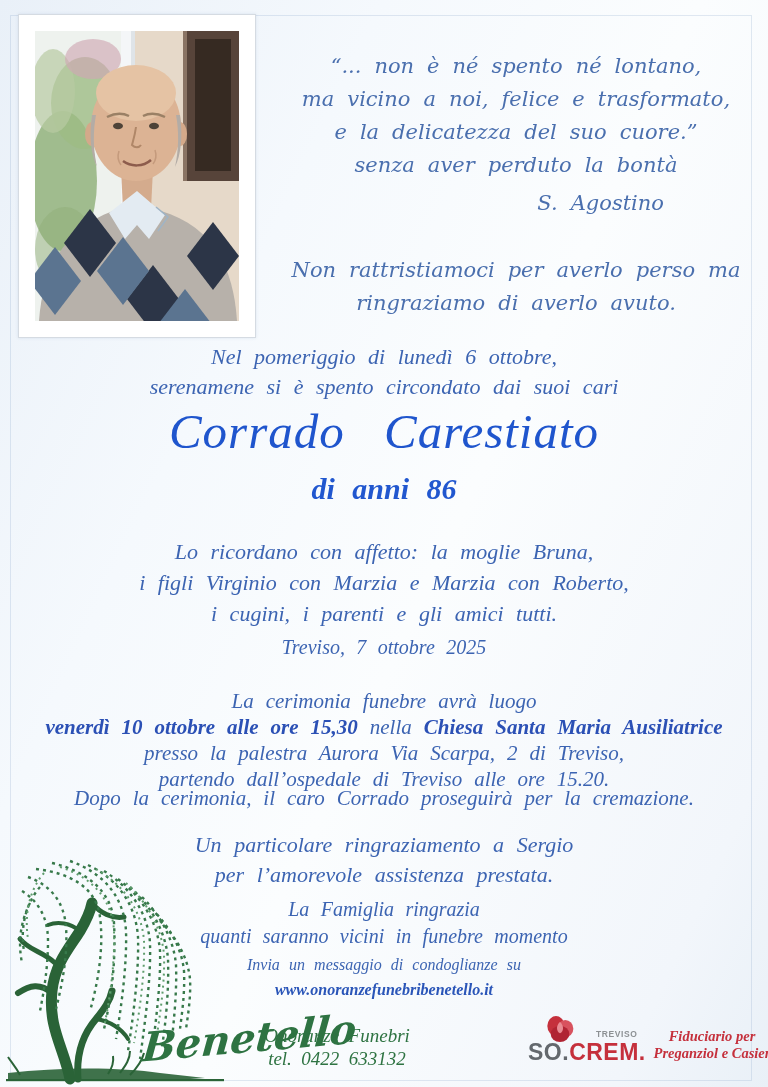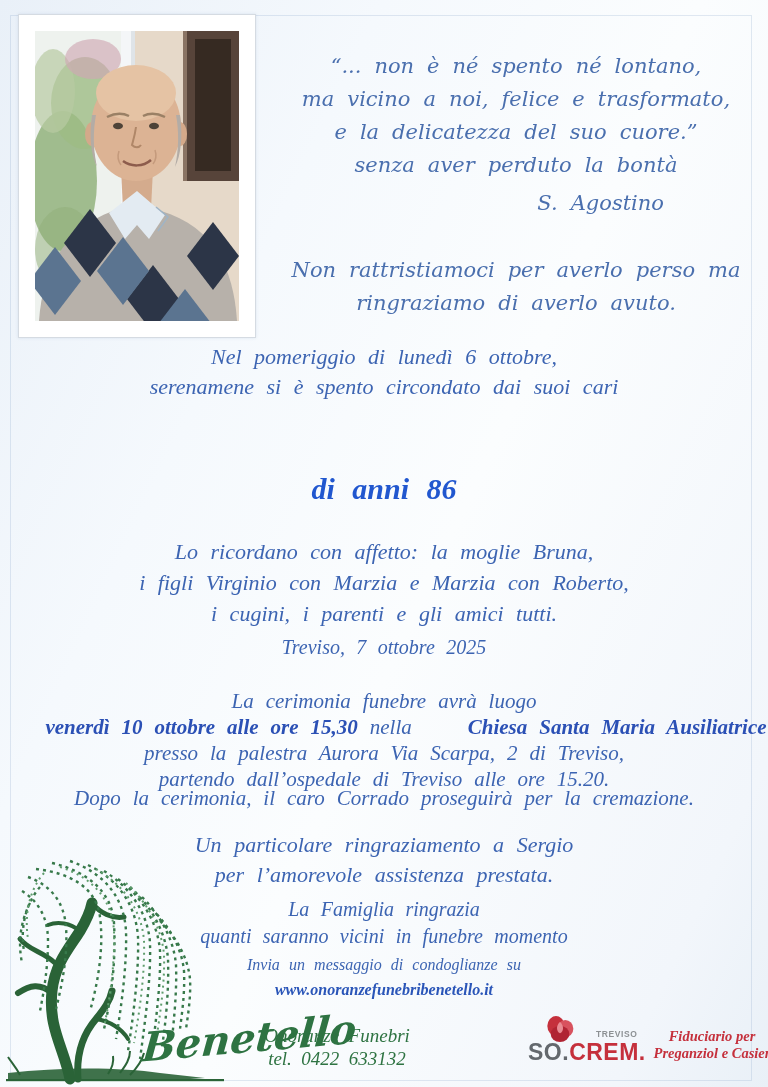--- a/index.html
+++ b/index.html
@@ -28,21 +28,21 @@
                  font-style:italic; color:#4a6fae; font-size:21px; line-height:33px;
                  font-family:"DejaVu Serif", serif; word-spacing:0.3em; }
   .quote-attr { text-align:right; padding-right:86px; margin-top:5px; }
   .consolation { margin-top:34px; line-height:33px; }
   .announce { top:342px; font-size:22px; line-height:30px; color:#3c64b2; }
   .name { top:403px; font-size:49px; color:#1f55cd; word-spacing:26px; letter-spacing:1px; }
   .age  { top:472px; font-size:30px; font-weight:bold; color:#2157cf; word-spacing:10px; }
   .remember { top:536px; font-size:22px; line-height:31px; color:#3c64b2; }
   .dateline { top:636px; font-size:20px; color:#3c64b2; }
   .ceremony { top:688px; font-size:21px; line-height:26px; color:#3c64b2; }
-  .ceremony b { color:#2b50b5;margin-left:44px; }
+  .ceremony b { color:#2b50b5; }
   .cremation { top:786px; font-size:21px; color:#3c64b2; }
   .thanks { top:830px; font-size:22px; line-height:30px; color:#3c64b2; }
   .family { top:896px; font-size:20px; line-height:27px; color:#3c64b2; }
   .condolence { top:952px; font-size:16px; line-height:25px; color:#3c64b2; }
   .condolence .url { font-weight:bold; color:#2a55b8; cursor:pointer; }
   
   .tree { position:absolute; left:0; top:843px; width:240px; height:244px; }
   .tree svg { width:100%; height:100%; display:block; }
   .brand {
     position:absolute; left:142px; top:1014px; width:200px; height:62px;
@@ -128,20 +128,21 @@
       <div>Non rattristiamoci per averlo perso ma</div>
       <div>ringraziamo di averlo avuto.</div>
     </div>
   </div>
 
   <div class="abs center-block announce it ws">
     <div>Nel pomeriggio di lunedì 6 ottobre,</div>
     <div>serenamene si è spento circondato dai suoi cari</div>
   </div>
 
+  <div class="abs center-block name it">Corrado Carestiato</div>
   <div class="abs center-block age it">di anni 86</div>
 
   <div class="abs center-block remember it ws">
     <div>Lo ricordano con affetto: la moglie Bruna,</div>
     <div>i figli Virginio con Marzia e Marzia con Roberto,</div>
     <div>i cugini, i parenti e gli amici tutti.</div>
   </div>
 
   <div class="abs center-block dateline it ws">Treviso, 7 ottobre 2025</div>
 

